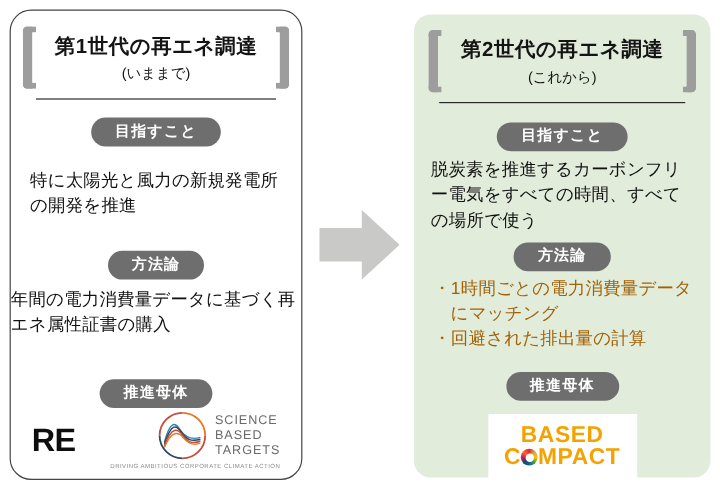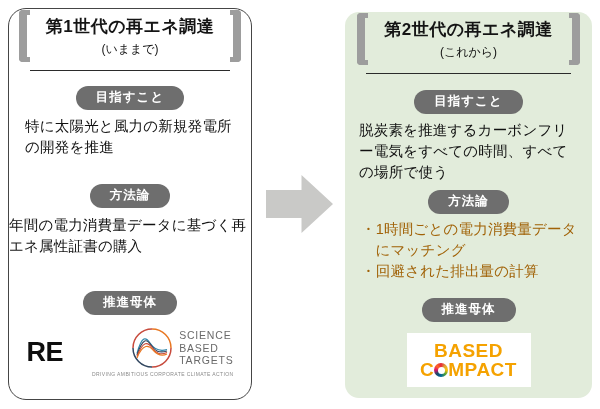--- a/index.html
+++ b/index.html
@@ -6,54 +6,54 @@
   body { width:600px; height:409px; font-family:"Liberation Sans", sans-serif; }
   .stage { position:relative; width:600px; height:409px; background:#fff; overflow:hidden; }
 
   .panel { position:absolute; box-sizing:border-box; }
   .panel.gen1 { left:8px; top:8px; width:244px; height:392px; background:#ffffff;
                 border:1.5px solid #454545; border-radius:18px; }
   .panel.gen2 { left:345px; top:12px; width:247px; height:386px; background:#e2ecdb;
                 border-radius:14px; }
 
   .title-row { display:flex; align-items:center; justify-content:center; gap:16px;
-               margin-top:1px; height:52px; }
+               margin-top:13px; height:52px; }
   .bracket { width:11px; height:52px; box-sizing:border-box; border:0 solid #9d9d9d; flex:0 0 auto; }
   .bracket.l { border-left-width:8px; border-top-width:5px; border-bottom-width:5px;
                border-top-left-radius:4px; border-bottom-left-radius:4px; }
   .bracket.r { border-right-width:8px; border-top-width:5px; border-bottom-width:5px;
                border-top-right-radius:4px; border-bottom-right-radius:4px; }
   .title-texts { text-align:center; }
   .title { font-size:17px; font-weight:bold; color:#141414; letter-spacing:0.5px; white-space:nowrap; }
   .subtitle { font-size:12px; color:#141414; margin-top:3px; }
 
   .divider { height:0; border-top:1.5px solid #2b2b2b; margin:8px 21px 0; }
 
   .badge { width:fit-content; margin:0 auto; background:#6e6e6e; color:#ffffff;
            font-size:12.5px; font-weight:bold; padding:3px 20px 4px; border-radius:13px;
            letter-spacing:1px; }
   .body { font-size:14.5px; line-height:21px; color:#111111; letter-spacing:0.2px; }
 
   .gen1 .badge.aim    { margin-top:15px; }
-  .gen1 .body.aim     { margin:6px 16px 0; }
+  .gen1 .body.aim     { margin:19px 16px 0; }
   .gen1 .badge.method { margin-top:26px; }
   .gen1 .body.method  { margin:7px 0 0; }
   .gen1 .badge.org    { margin-top:34px; }
 
   .gen2 .badge.aim    { margin-top:16px; }
   .gen2 .body.aim     { margin:6px 14px 0; }
   .gen2 .badge.method { margin-top:7px; }
   .gen2 .bullets      { margin:5px 10px 0 16px; }
   .bullet { font-size:14.5px; line-height:21px; color:#a16207; padding-left:1em; text-indent:-1em; letter-spacing:0.2px; }
   .gen2 .badge.org    { margin-top:16px; }
 
   .arrow { position:absolute; left:266px; top:175px; width:67px; height:58px; background:#c9c9c7;
            clip-path:polygon(0 26%, 53% 26%, 53% 0, 100% 50%, 53% 100%, 53% 74%, 0 74%); }
 
-  .logos-row { margin-top:12px; display:flex; align-items:center; justify-content:center; gap:29px; }
+  .logos-row { margin-top:2px; display:flex; align-items:center; justify-content:center; gap:29px; }
   .re100 { display:flex; align-items:center; gap:5px; }
   .re    { font-size:27px; font-weight:800; color:#0e0e0e; letter-spacing:-0.5px; }
   .re100-box { width:50px; height:34px; background:#3fa23f; border:1.5px solid #2f8a31;
                display:flex; align-items:center; justify-content:center; box-sizing:border-box;
                color:#fff; font-size:21px; font-weight:bold; }
 
   .sbt { display:flex; flex-direction:column; align-items:flex-end; }
   .sbt-top { display:flex; align-items:center; gap:6px; }
   .sbt-name div { font-size:10.5px; line-height:12.5px; color:#6a6a6a; letter-spacing:0.8px; }
   .sbt-tag { font-size:5px; color:#8a8a8a; letter-spacing:0.4px; margin-top:2px; white-space:nowrap; }

